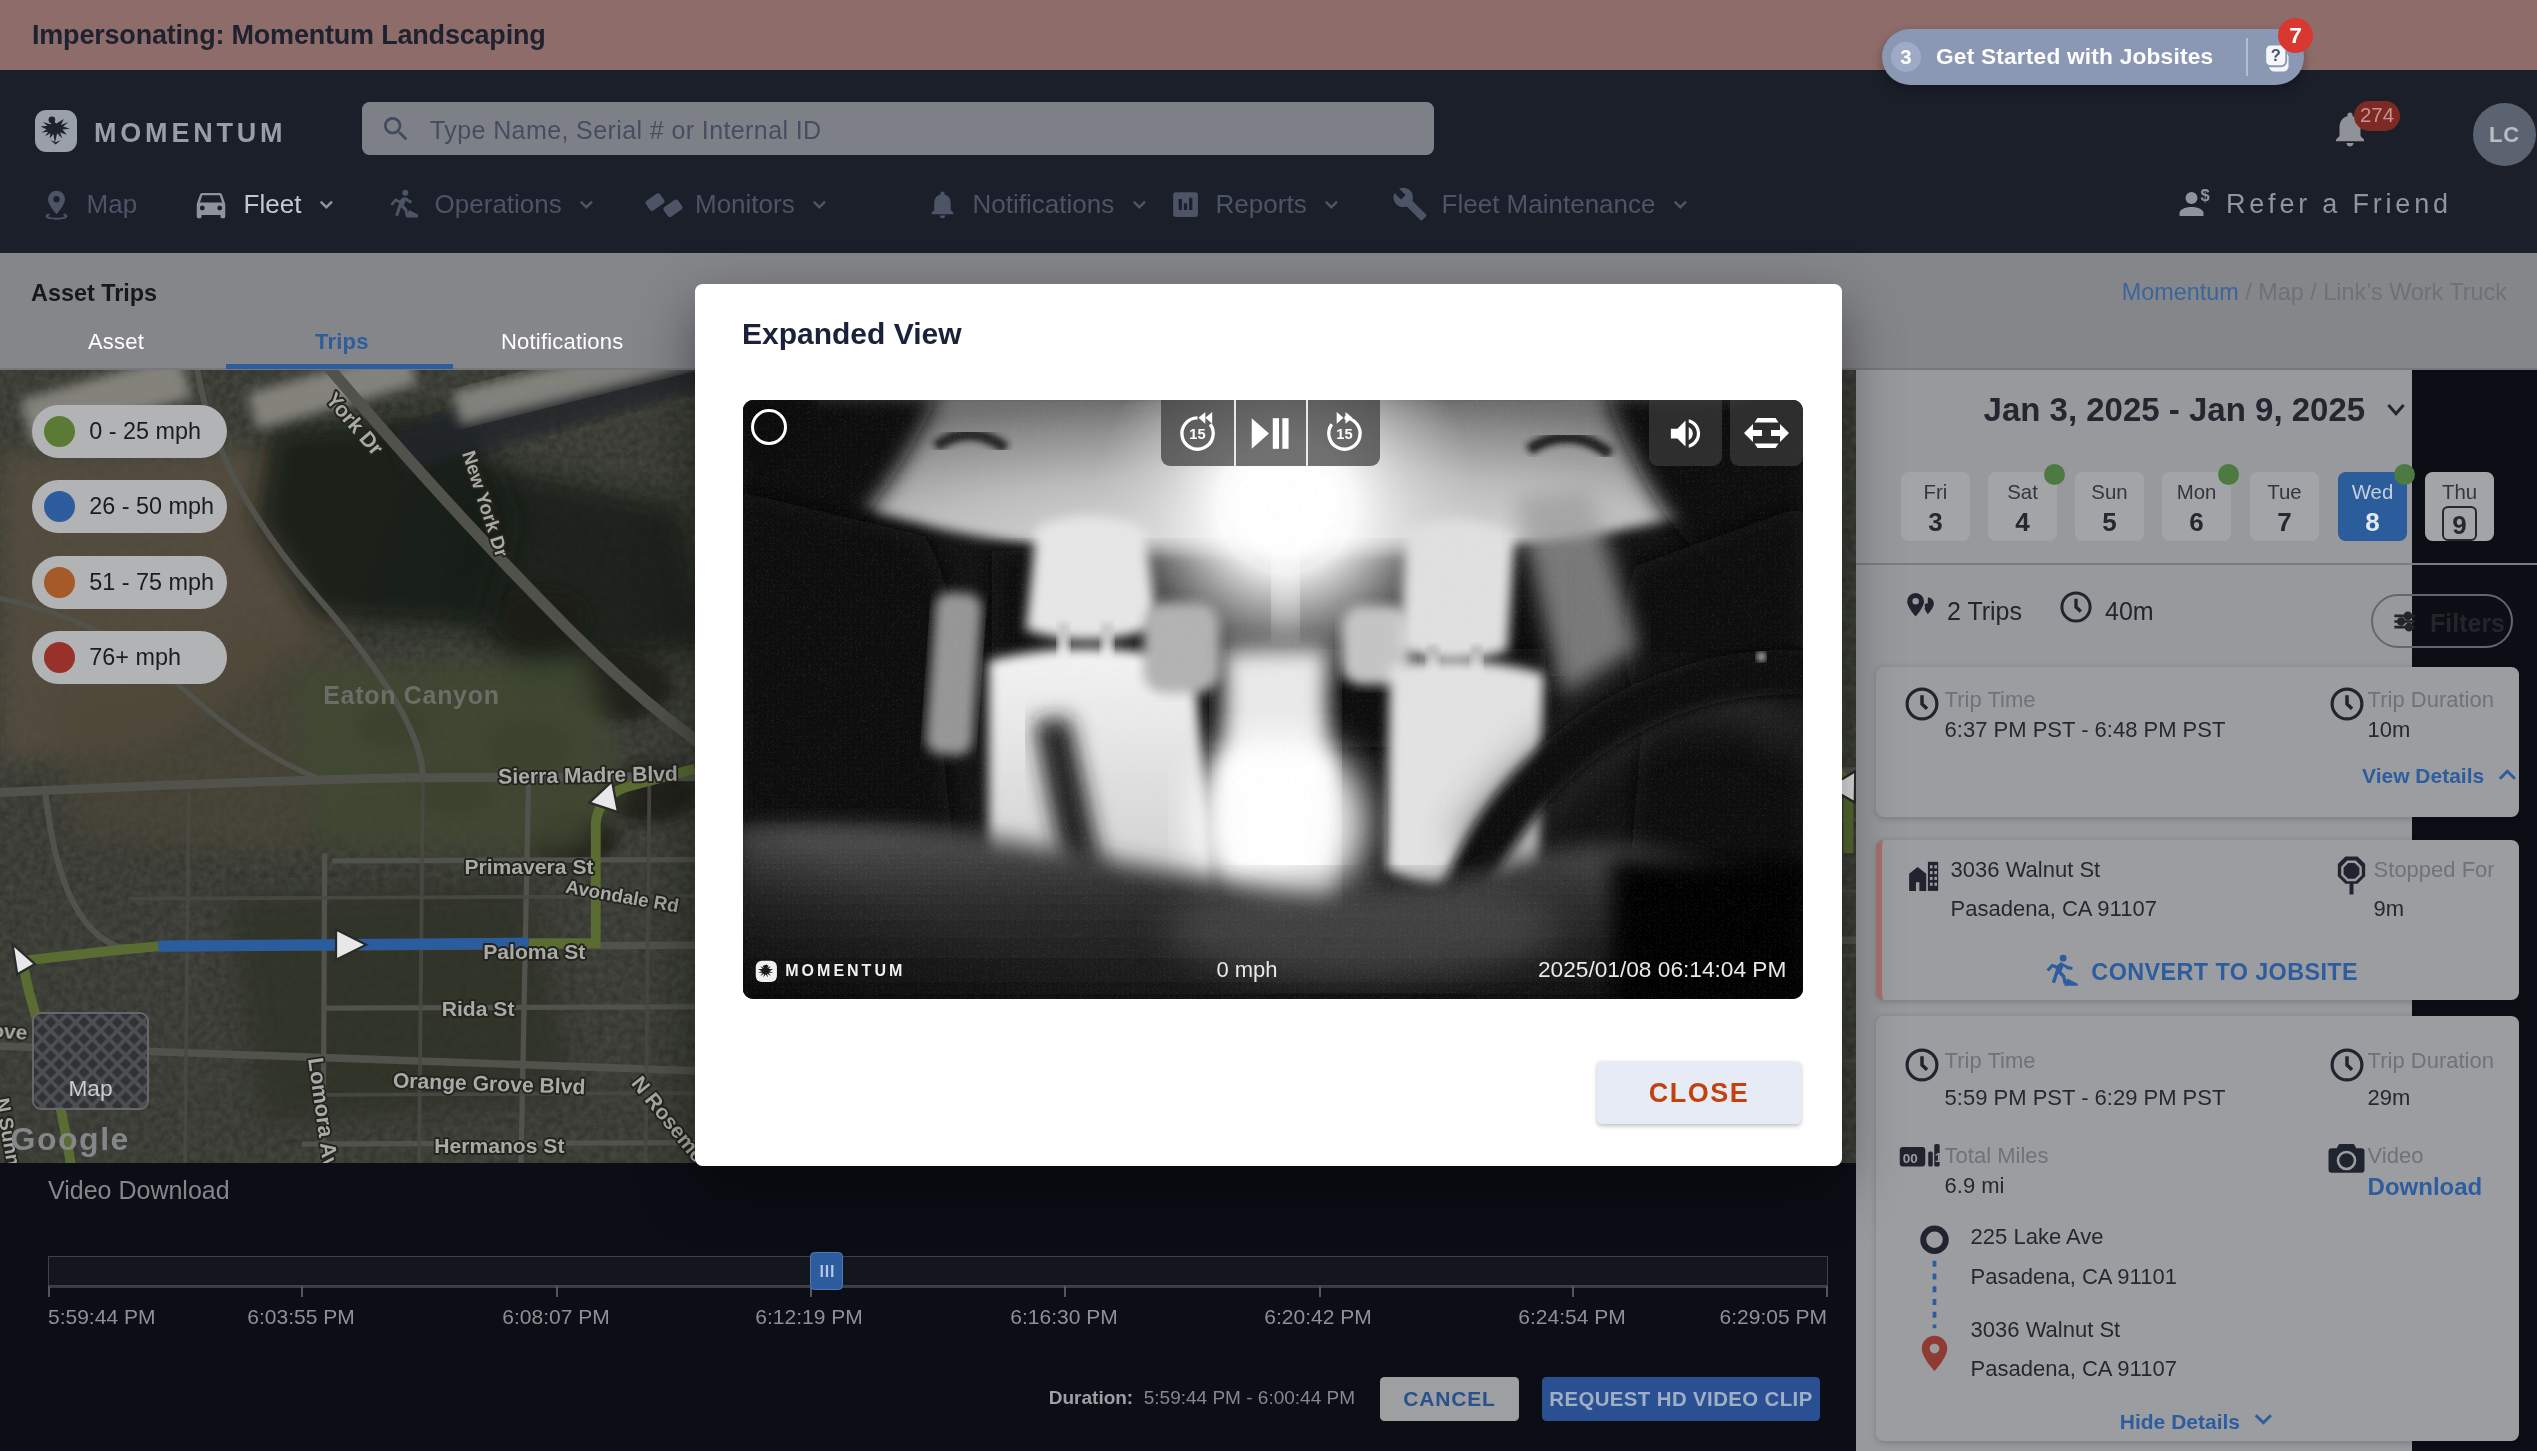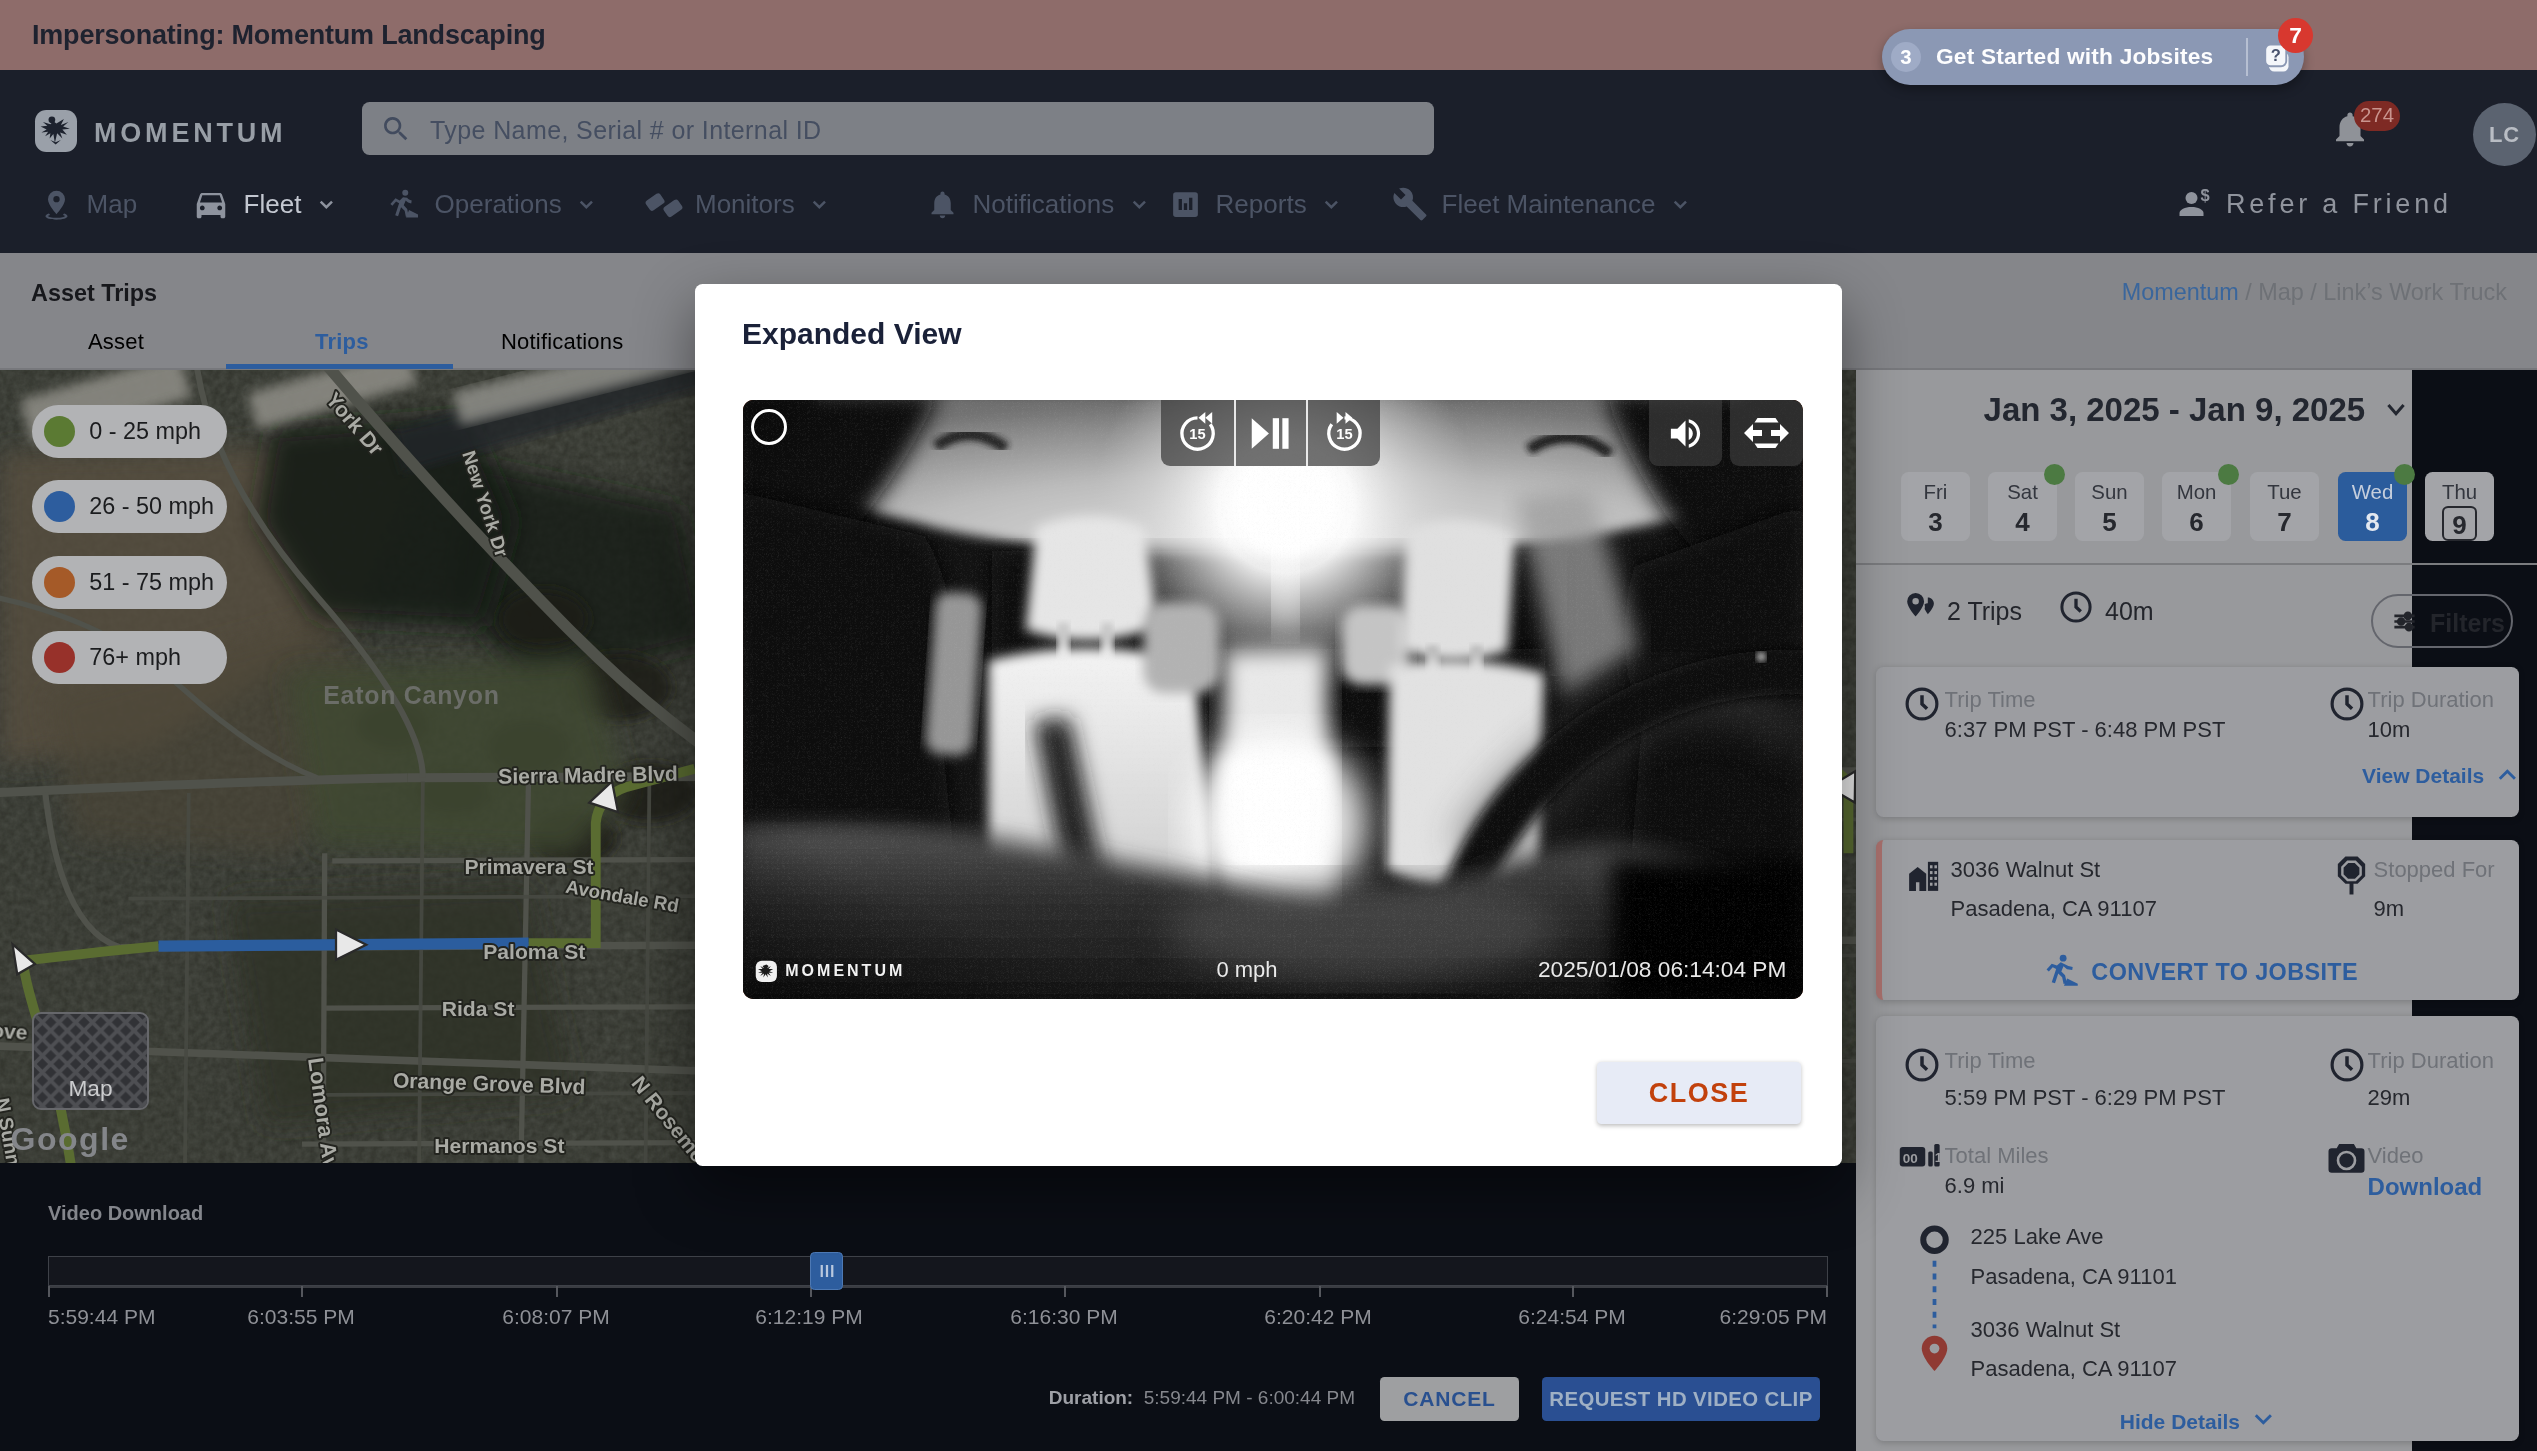--- a/index.html
+++ b/index.html
@@ -16,38 +16,38 @@
   #wordmark { left:94px; top:24px; width:196px; height:76px; }
   #searchbox { left:362px; top:32px; width:1072px; height:53px; background:#7d8086; border-radius:7.6px; }
   #searchbox .ph { left:68px; top:14.3px; font-size:25px; letter-spacing:0.4px; color:#454e61; }
   .nav-item { top:96px; height:76px; display:flex; align-items:center; color:#4c5465; font-size:26px; }
   .nav-item svg { display:block; }
   .chev { margin-left:13.6px; }
 
   
   #strip { left:0; top:253px; width:2538px; height:117px; background:#85868a; border-bottom:2.3px solid #77787c; }
   #assettrips { left:31px; top:27px; font-size:23.4px; font-weight:bold; color:#17181c; }
-  .tab { top:76px; font-size:22px; font-weight:500; color:#000000; letter-spacing:0.2px; }
+  .tab { top:76px; font-size:22px; font-weight:500; color:#ffffff; letter-spacing:0.2px; }
   #tab-underline { left:226px; top:111px; width:227px; height:4.5px; background:#2d5d9e; }
   #breadcrumb { right:31px; top:26px; font-size:23.4px; color:#6e7176; }
   #breadcrumb .blue { color:#2d5f9f; }
 
   
   #map { left:0; top:370px; width:1856px; height:793px; overflow:hidden; background:#3c3e39; }
   .legend { left:32px; width:195px; height:53px; background:#b2b3b5; border-radius:26.4px;
             display:flex; align-items:center; color:#1b1c1e; font-size:23.4px; }
   .legend .dot { width:31px; height:31px; border-radius:50%; margin:0 14.3px 0 12px; }
   #mapbtn { left:32px; top:642px; width:117px; height:98px; border-radius:9px; background:#313236;
             border:2.3px solid #66676b; overflow:hidden;}
   #mapbtn .lbl { left:0; right:0; bottom:6px; text-align:center; color:#cbccce; font-size:22.7px;}
   #googlewm { left:10.6px; top:751px; color:#84868a; font-size:32px; font-weight:bold; letter-spacing:1.5px;}
 
   
   #vbar { left:0; top:1163px; width:2538px; height:288px; background:#0b0e15; }
-  #vbar h3 { left:48px; top:39px; font-size:20px; color:#84868c; font-weight:bold;}
+  #vbar h3 { left:48px; top:13px; font-size:25px; color:#84868c; font-weight:normal;}
   #track { left:48px; top:93px; width:1780px; height:30px; background:#14161d; border:1.5px solid #3e4148; }
   #tickline { left:48px; top:123px; width:1780px; height:1.5px; background:#3a3c42; }
   .tick { top:123px; width:1.5px; height:10.6px; background:#55575d; }
   .tlabel { top:142px; font-size:21px; color:#8e9096; width:196px; text-align:center; }
   #handle { left:810px; top:89px; width:33px; height:38px; background:#2d5d9e; border-radius:4.5px; border:0.8px solid #4d79b4;}
   #duration { right:1183px; top:224px; font-size:19px; color:#85878d; white-space:nowrap;}
   #duration b { color:#9ea0a6; }
   .btn { display:flex; align-items:center; justify-content:center; font-weight:bold; font-size:21px; border-radius:4.5px; letter-spacing:0.8px; white-space:nowrap;}
   #cancel { left:1380px; top:214px; width:139px; height:44px; background:#9e9fa1; color:#29508f;}
   #reqhd { left:1542px; top:214px; width:278px; height:44px; background:#2a4f92; color:#9fb0c4; letter-spacing:0.4px; font-size:20.4px;}

